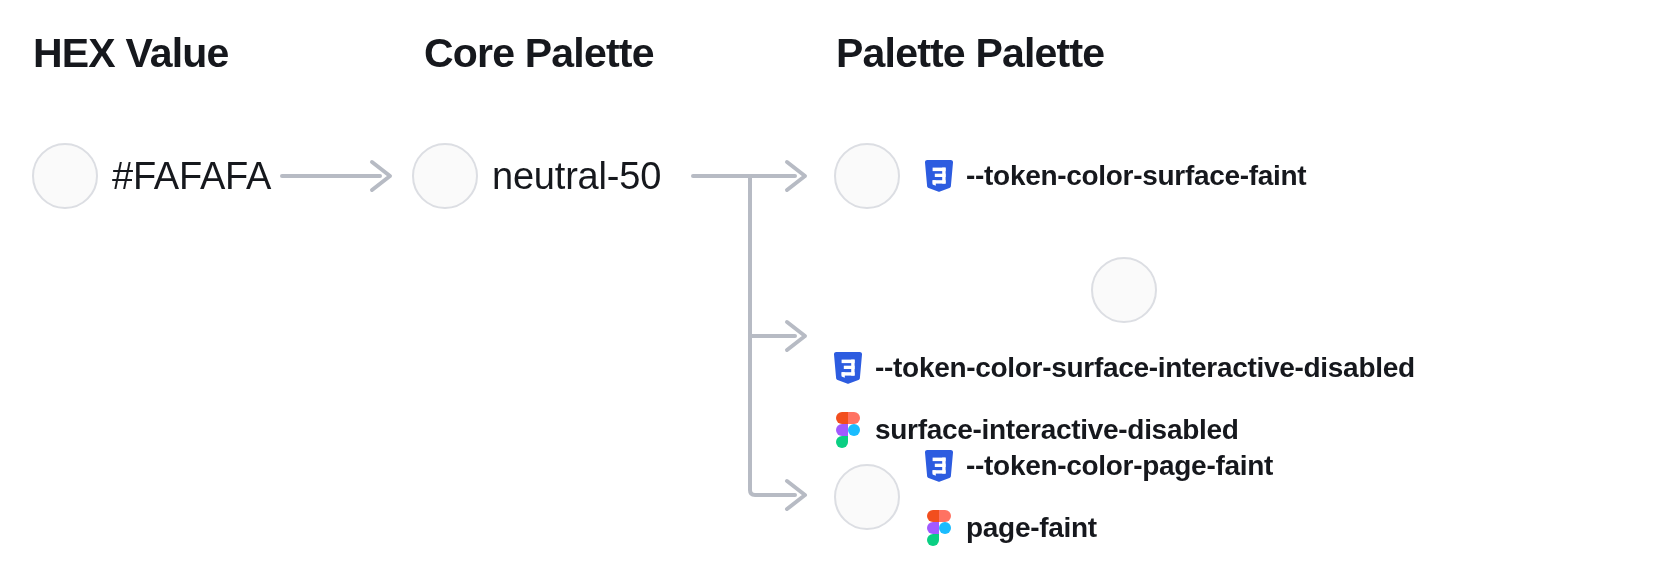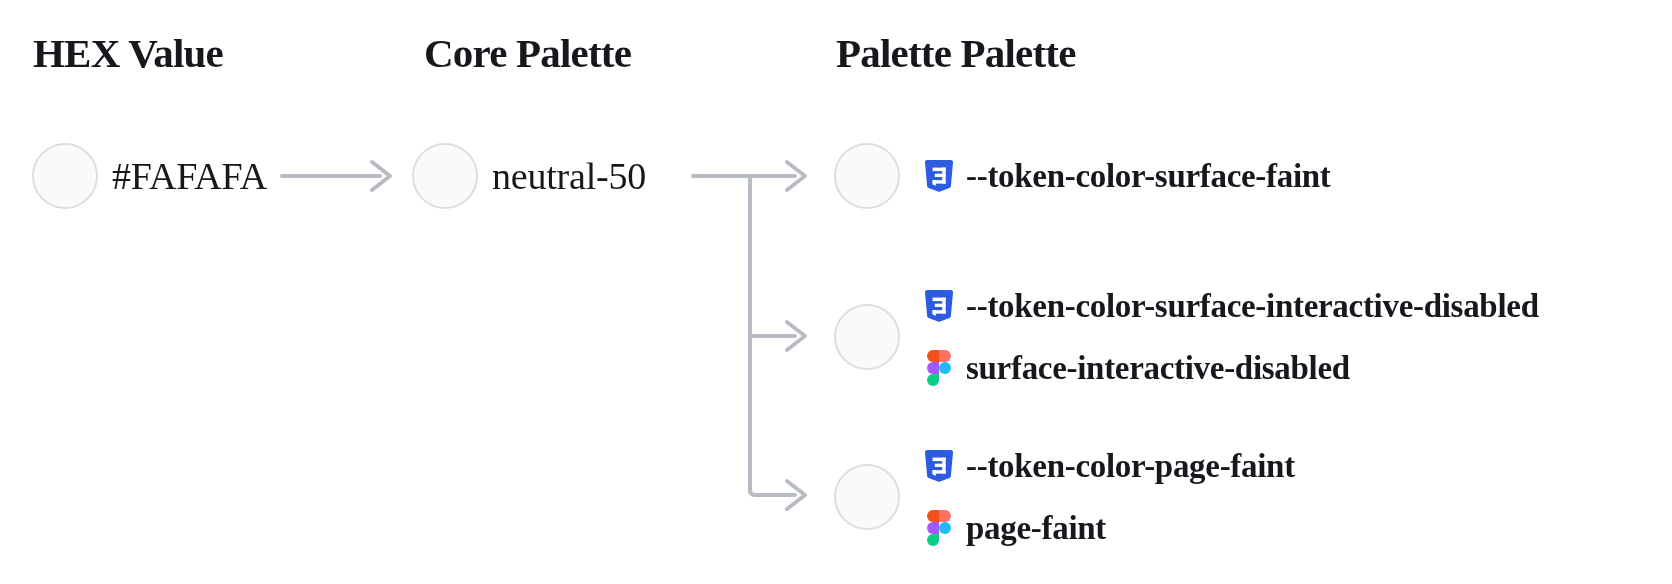--- a/index.html
+++ b/index.html
@@ -11,21 +11,21 @@
     --c-css-blue:#2d5ce0;
     --c-figma-orange:#f24e1e;
     --c-figma-salmon:#ff7262;
     --c-figma-purple:#a259ff;
     --c-figma-blue:#1abcfe;
     --c-figma-green:#0acf83;
   }
   html,body{margin:0;padding:0;background:var(--c-bg);}
   .canvas{
     position:relative;width:1672px;height:584px;background:var(--c-bg);
-    font-family:Liberation Serif, serif;color:var(--c-text);
+    font-family:Liberation Sans, sans-serif;color:var(--c-text);
     overflow:hidden;
   }
   .col-header{
     position:absolute;top:31px;font-size:41px;font-weight:700;
     letter-spacing:-0.8px;line-height:1.1;white-space:nowrap;
   }
   .hdr-hex{left:33px;}
   .hdr-core{left:424px;}
   .hdr-semantic{left:836px;}
 
@@ -43,26 +43,26 @@
   .chip-core{left:412px;}
   .chip-value{font-size:38px;font-weight:400;letter-spacing:-0.2px;}
 
   .connector-svg{position:absolute;left:0;top:0;}
 
   .sem-row{
     position:absolute;left:834px;height:160px;
     display:flex;align-items:center;gap:25px;white-space:nowrap;
   }
   .sem-row-1{top:96px;}
-  .sem-row-2{top:257px;}
+  .sem-row-2{top:257px;flex-direction:column;}
   .sem-row-3{top:417px;}
   .sem-labels{display:flex;flex-direction:column;gap:22px;}
   .token-line{display:flex;align-items:center;gap:13px;height:40px;}
   .icon-box{width:28px;display:flex;justify-content:center;flex:0 0 auto;}
-  .token-text{font-size:33px;font-weight:700;letter-spacing:-0.3px;}
+  .token-text{font-size:28px;font-weight:700;letter-spacing:-0.3px;}
 </style>
 </head>
 <body>
 
 <div class="canvas">
 
   <div class="col-header hdr-hex">HEX Value</div>
   <div class="col-header hdr-core">Core Palette</div>
   <div class="col-header hdr-semantic">Palette Palette</div>
 

